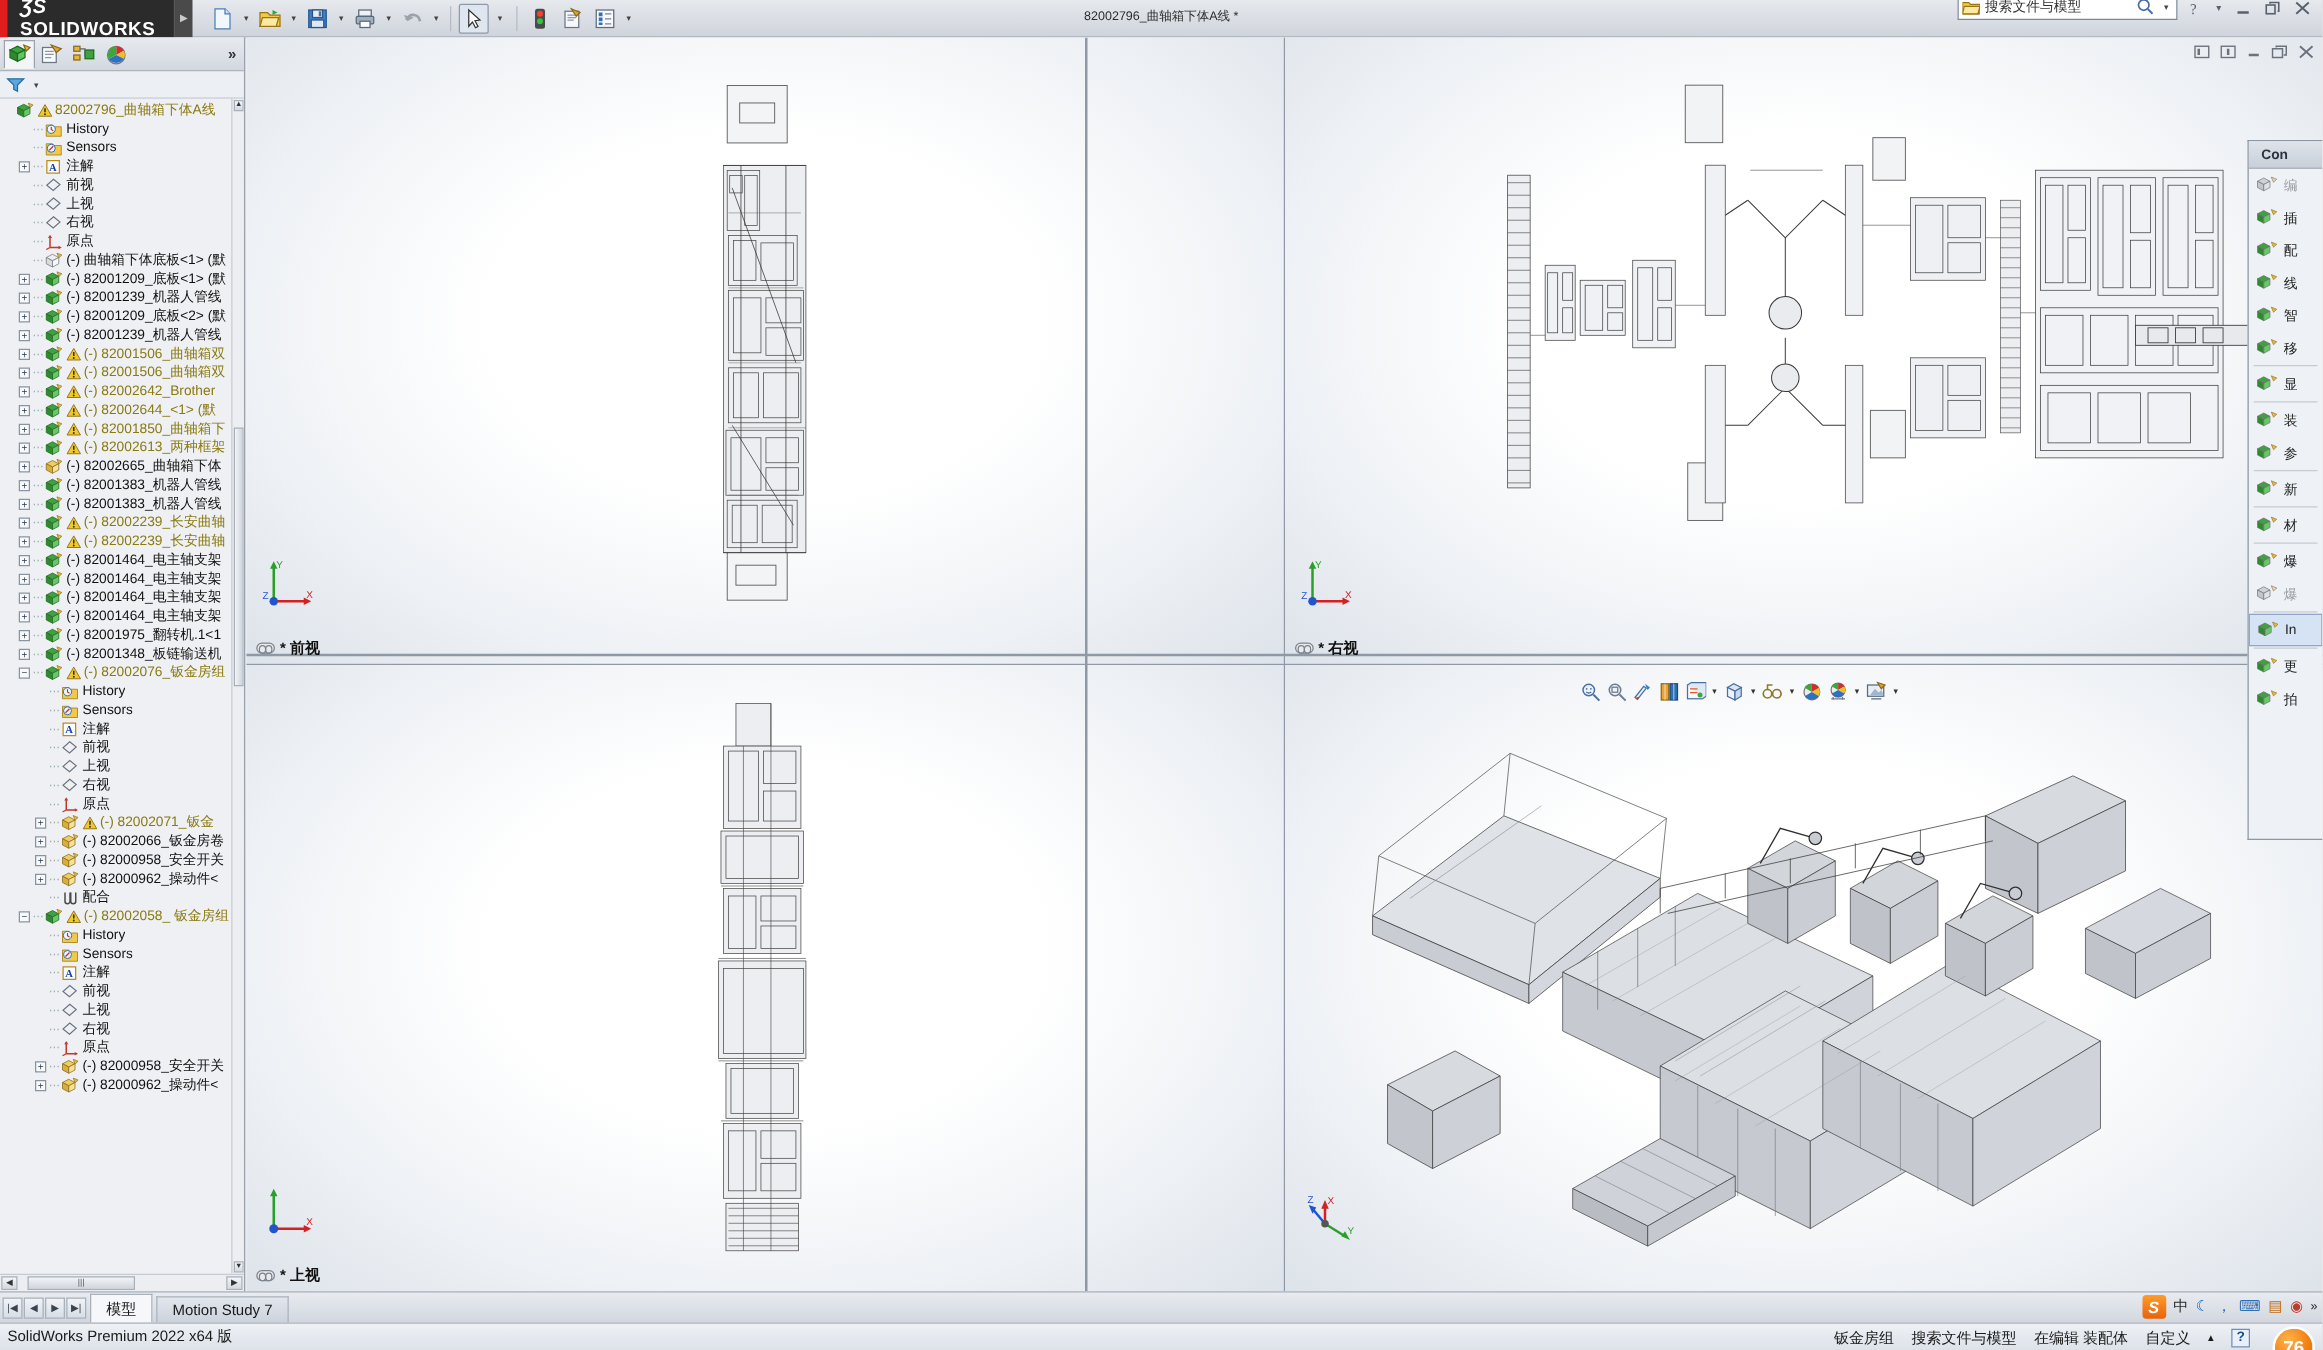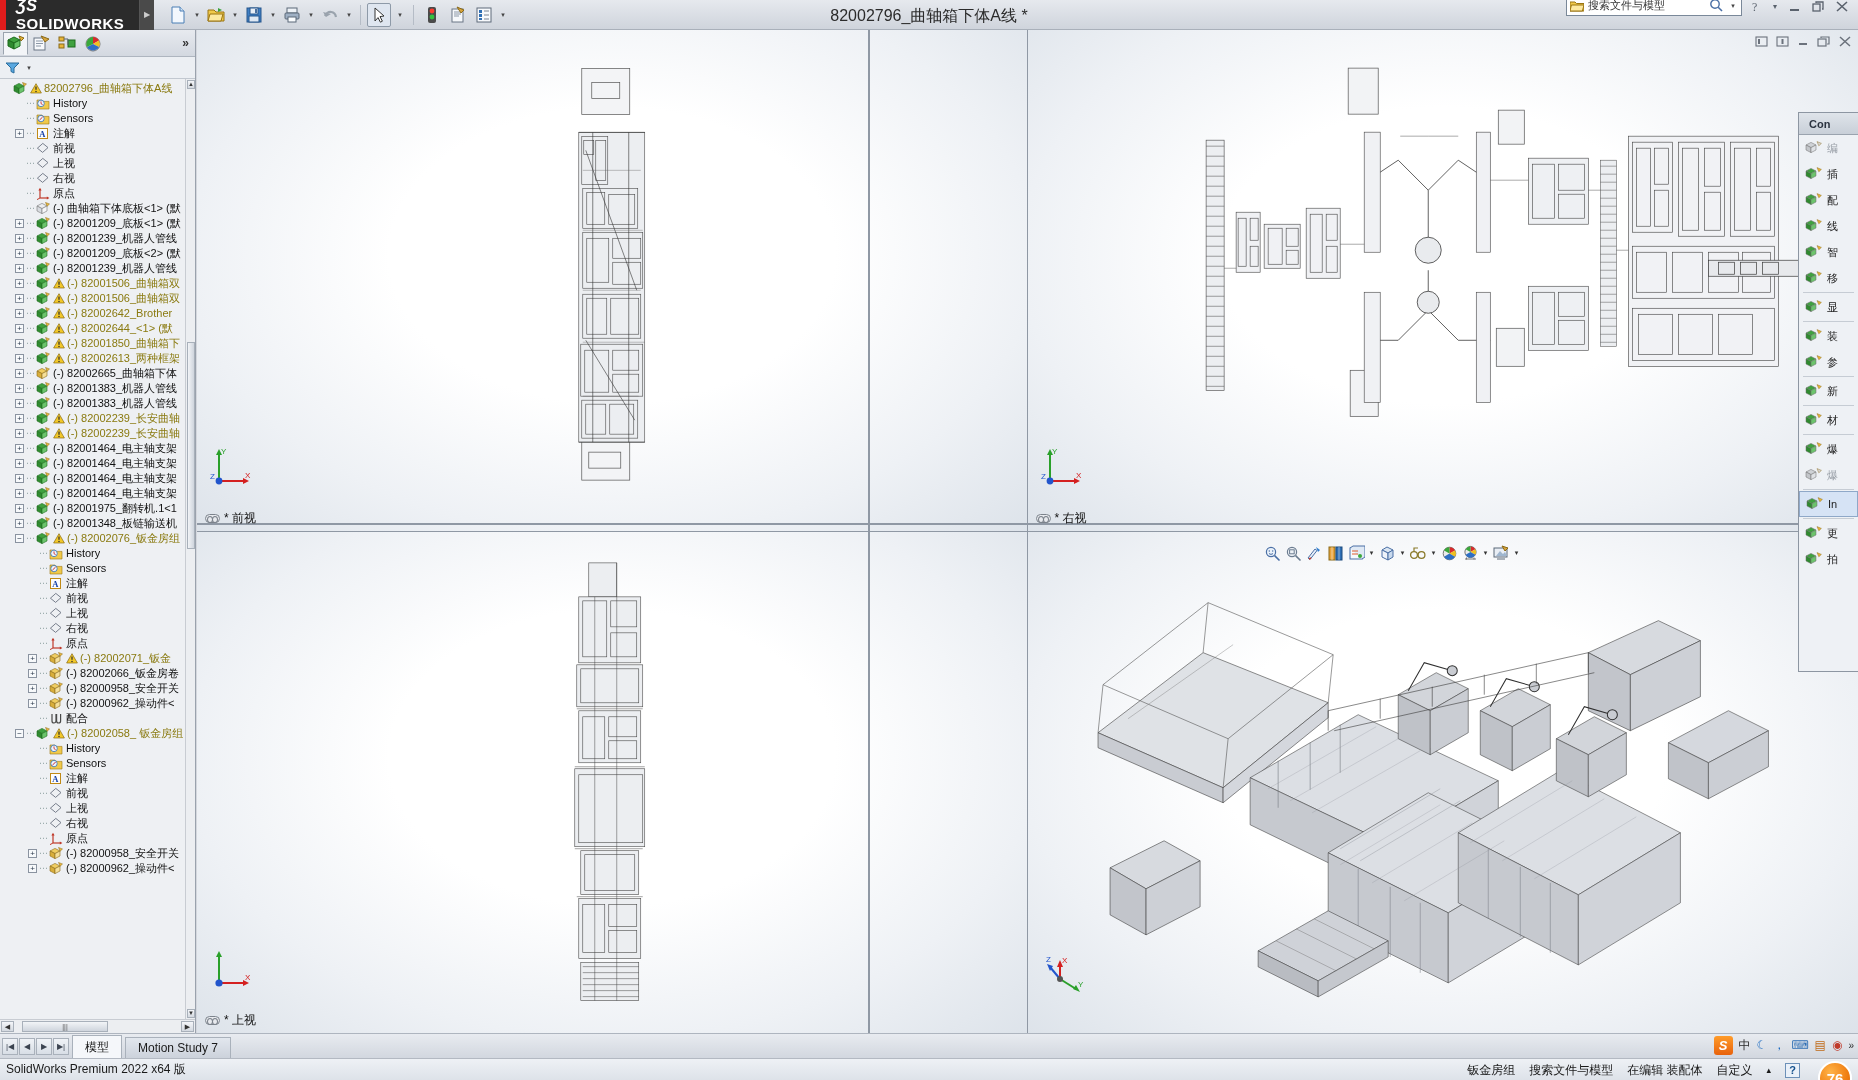--- a/index.html
+++ b/index.html
@@ -38,21 +38,21 @@
   .tbtn{
     width:24px; height:24px; display:flex; align-items:center; justify-content:center;
     border:1px solid transparent; border-radius:2px;
   }
   .tbtn.active{ border:1px solid #8e9aa8; background:#dfe6f0; }
   .caret{ font-size:7px; color:#444; width:10px; text-align:center; }
   .tb-sep{ width:1px; height:20px; background:#b5bcc6; margin:0 4px; }
 
   .doctitle{
     position:absolute; left:0; right:0; top:6px; text-align:center;
-    font-size:16px; color:#2b2b2b; pointer-events:none;
+    font-size:10px; color:#2b2b2b; pointer-events:none;
   }
   .tb-right{
     position:absolute; right:6px; top:0; height:16px;
     display:flex; align-items:flex-end; gap:4px;
   }
   .searchbox{
     width:176px; height:21px; background:#fff; border:1px solid #7a8899;
     display:flex; align-items:center; padding:0 3px; gap:4px;
   }
   .searchbox .ph{ font-size:11px; color:#333; flex:1; }
@@ -145,21 +145,21 @@
     display:grid; grid-template-columns:1fr 1fr; grid-template-rows:1fr 1fr;
   }
   .vpane{
     position:relative; overflow:hidden;
     background:radial-gradient(ellipse at 50% 45%, #ffffff 0%, #ffffff 38%, #eef1f5 72%, #dde3ea 100%);
     border-right:1px solid #8f98a4; border-bottom:1px solid #8f98a4;
   }
   .vpane.r{ border-right:none; }
   .vpane.b{ border-bottom:none; }
   .vplabel{
-    position:absolute; left:8px; bottom:4px; font-size:12px; font-weight:normal;
+    position:absolute; left:8px; bottom:4px; font-size:12px; font-weight:bold;
     color:#111; display:flex; align-items:center; gap:4px; z-index:5;
   }
   .lockico{
     width:15px;height:9px;border:1px solid #7c838c;border-radius:5px;
     display:inline-block; position:relative; background:#e8eaee;
   }
   .lockico::before,.lockico::after{
     content:""; position:absolute; top:1px; width:4px;height:5px;
     border:1px solid #7c838c; border-radius:50%;
   }

